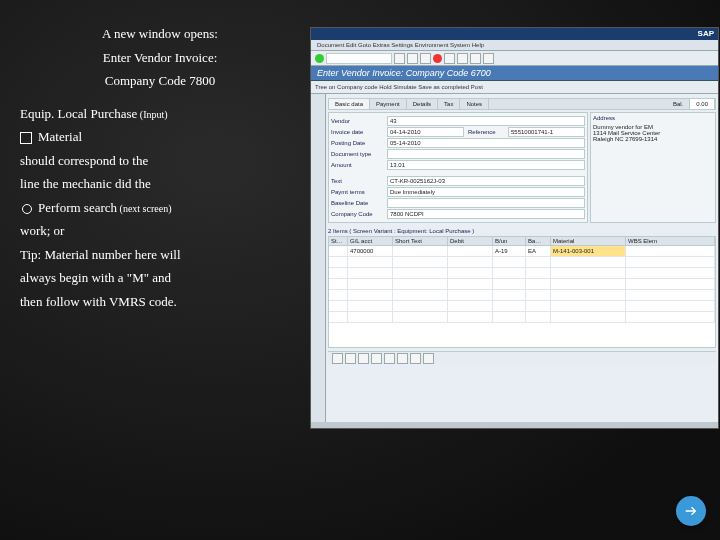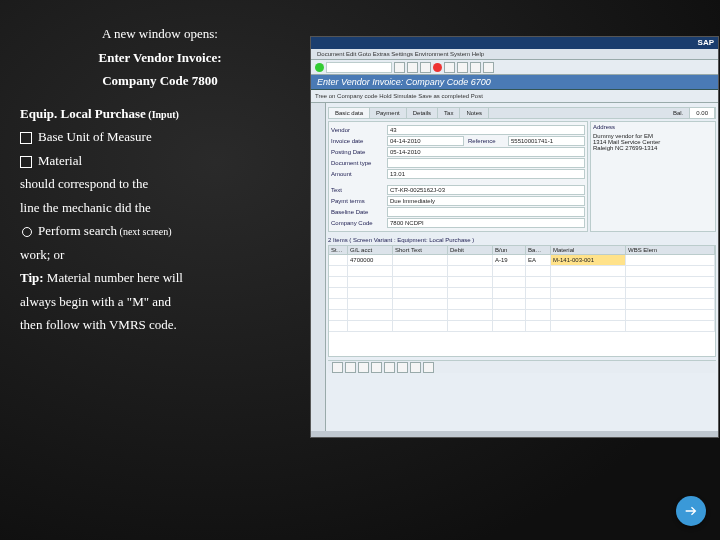--- a/index.html
+++ b/index.html
@@ -1,22 +1,22 @@
 <!DOCTYPE html>
 <html><head>
 <meta charset="utf-8">
 <style>
   html,body{margin:0;padding:0;width:720px;height:540px;background:#1a1a1a;font-family:Georgia,serif;color:#fff;overflow:hidden}
   body{background:radial-gradient(ellipse at 30% 30%,#2a2a2a 0%,#0f0f0f 80%);position:relative}
   .slide{display:flex;width:720px;height:540px}
   .left{width:280px;padding:20px 10px 10px 20px;font-size:13px;line-height:1.5}
-  .right{flex:1;padding-top:36px;padding-right:3px;padding-bottom:3px}
+  .right{flex:1;padding-top:27px;padding-right:3px;padding-bottom:3px}
   .screenshot{width:100%;height:400px;background:#c0c8d0;border:1px solid #555;position:relative;font-family:Arial,sans-serif;font-size:7px;color:#222}
   .center{text-align:center}
-  .bold{font-weight:bold}
+  .bold{font-weight:normal}
   .indent1{margin-left:20px}
   .indent2{margin-left:40px}
   .indent3{margin-left:56px}
   .small{font-size:10px}
   .tip{margin-top:14px}
   .sq{display:inline-block;width:10px;height:10px;border:1px solid #fff;margin-right:6px;vertical-align:middle}
   .circ{display:inline-block;width:8px;height:8px;border:1px solid #fff;border-radius:50%;margin-right:6px;vertical-align:middle;margin-left:2px}
   .row{margin:4px 0}
   
   .sap-title{background:#1a3d6e;color:#fff;height:12px;line-height:12px;padding:0 4px;display:flex;justify-content:space-between;font-weight:bold;font-size:8px}
@@ -51,21 +51,20 @@
 <body>
 
 <div class="slide">
   <div class="left">
     <div class="row center">A new window opens:</div>
     <div class="row center bold">Enter Vendor Invoice:</div>
     <div class="row center bold">Company Code 7800</div>
     <div class="row bold" style="margin-top:13px">
       <span>Equip. Local Purchase</span><span class="small"> (Input)</span>
     </div>
-    <div class="row indent1"><span class="sq"></span><span>Base Unit of Measure</span></div>
     <div class="row indent1"><span class="sq"></span><span>Material</span></div>
     <div class="row indent3">should correspond to the</div>
     <div class="row indent3">line the mechanic did the</div>
     <div class="row indent2"><span class="circ"></span><span>Perform search</span><span class="small"> (next screen)</span></div>
     <div class="row indent3">work; or</div>
     <div class="row tip">
       <span class="bold">Tip:</span> <span>Material number here will</span>
     </div>
     <div class="row indent1">always begin with a "M" and</div>
     <div class="row indent1">then follow with VMRS code.</div>

